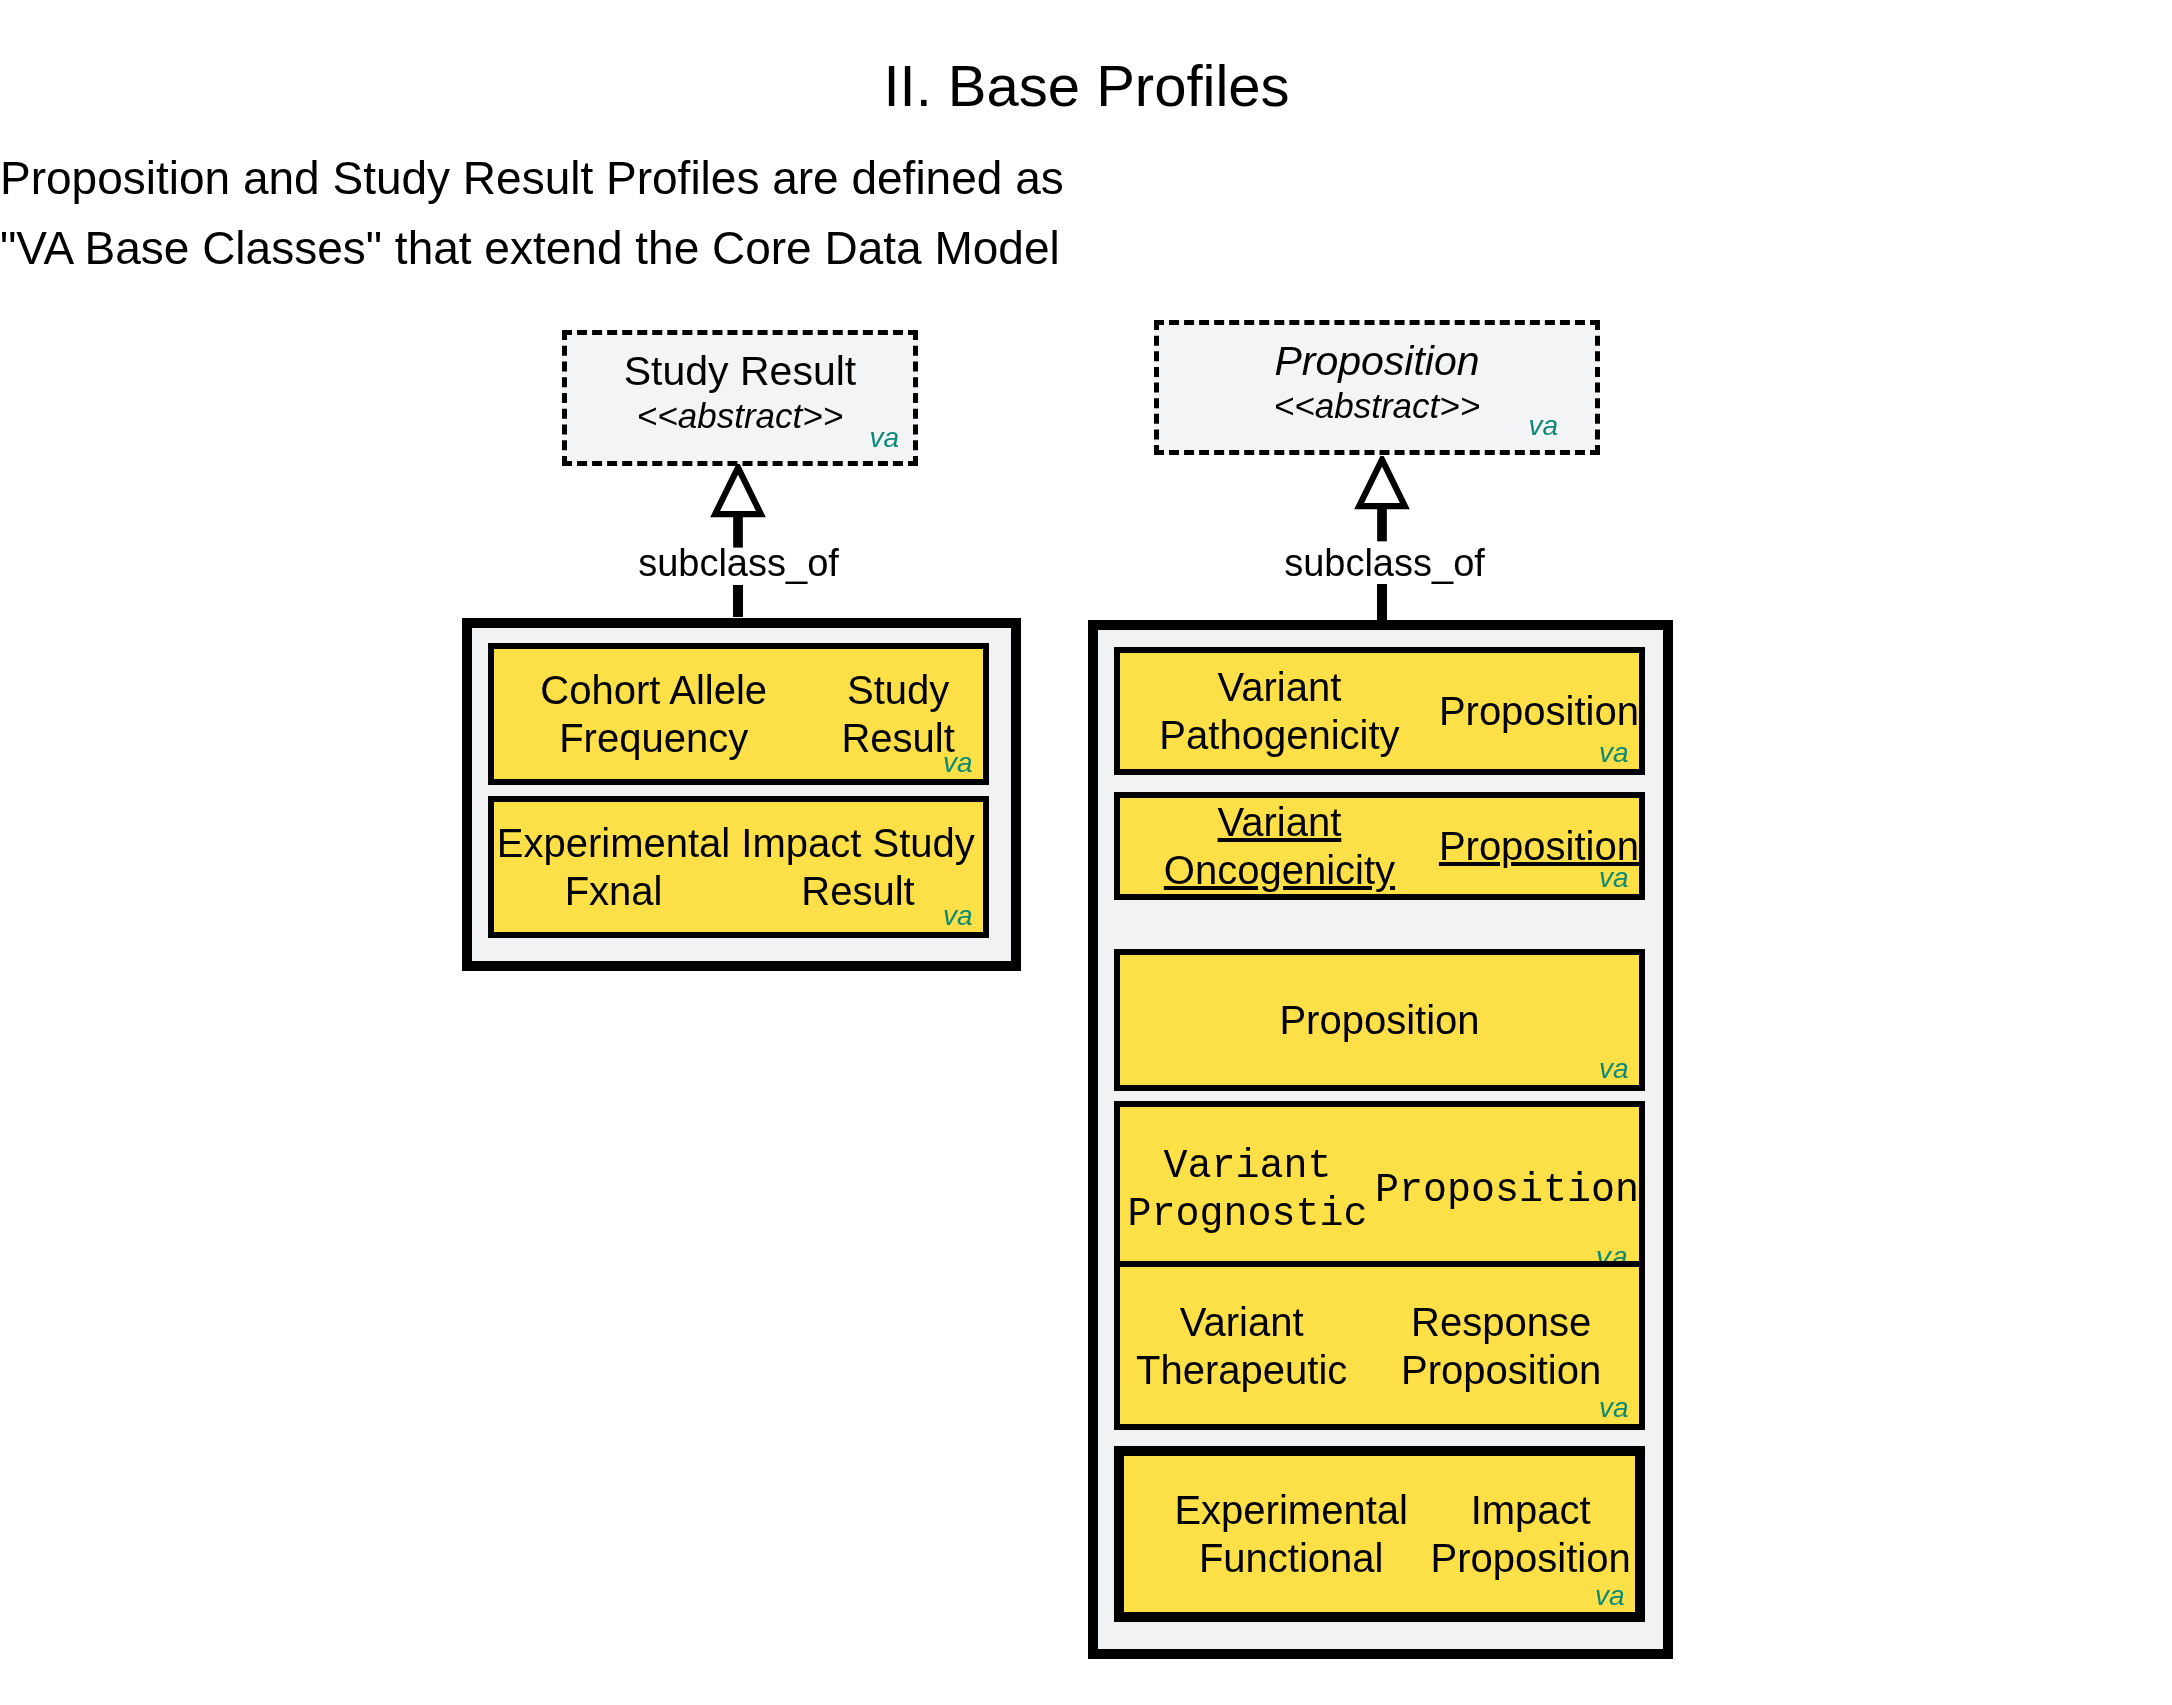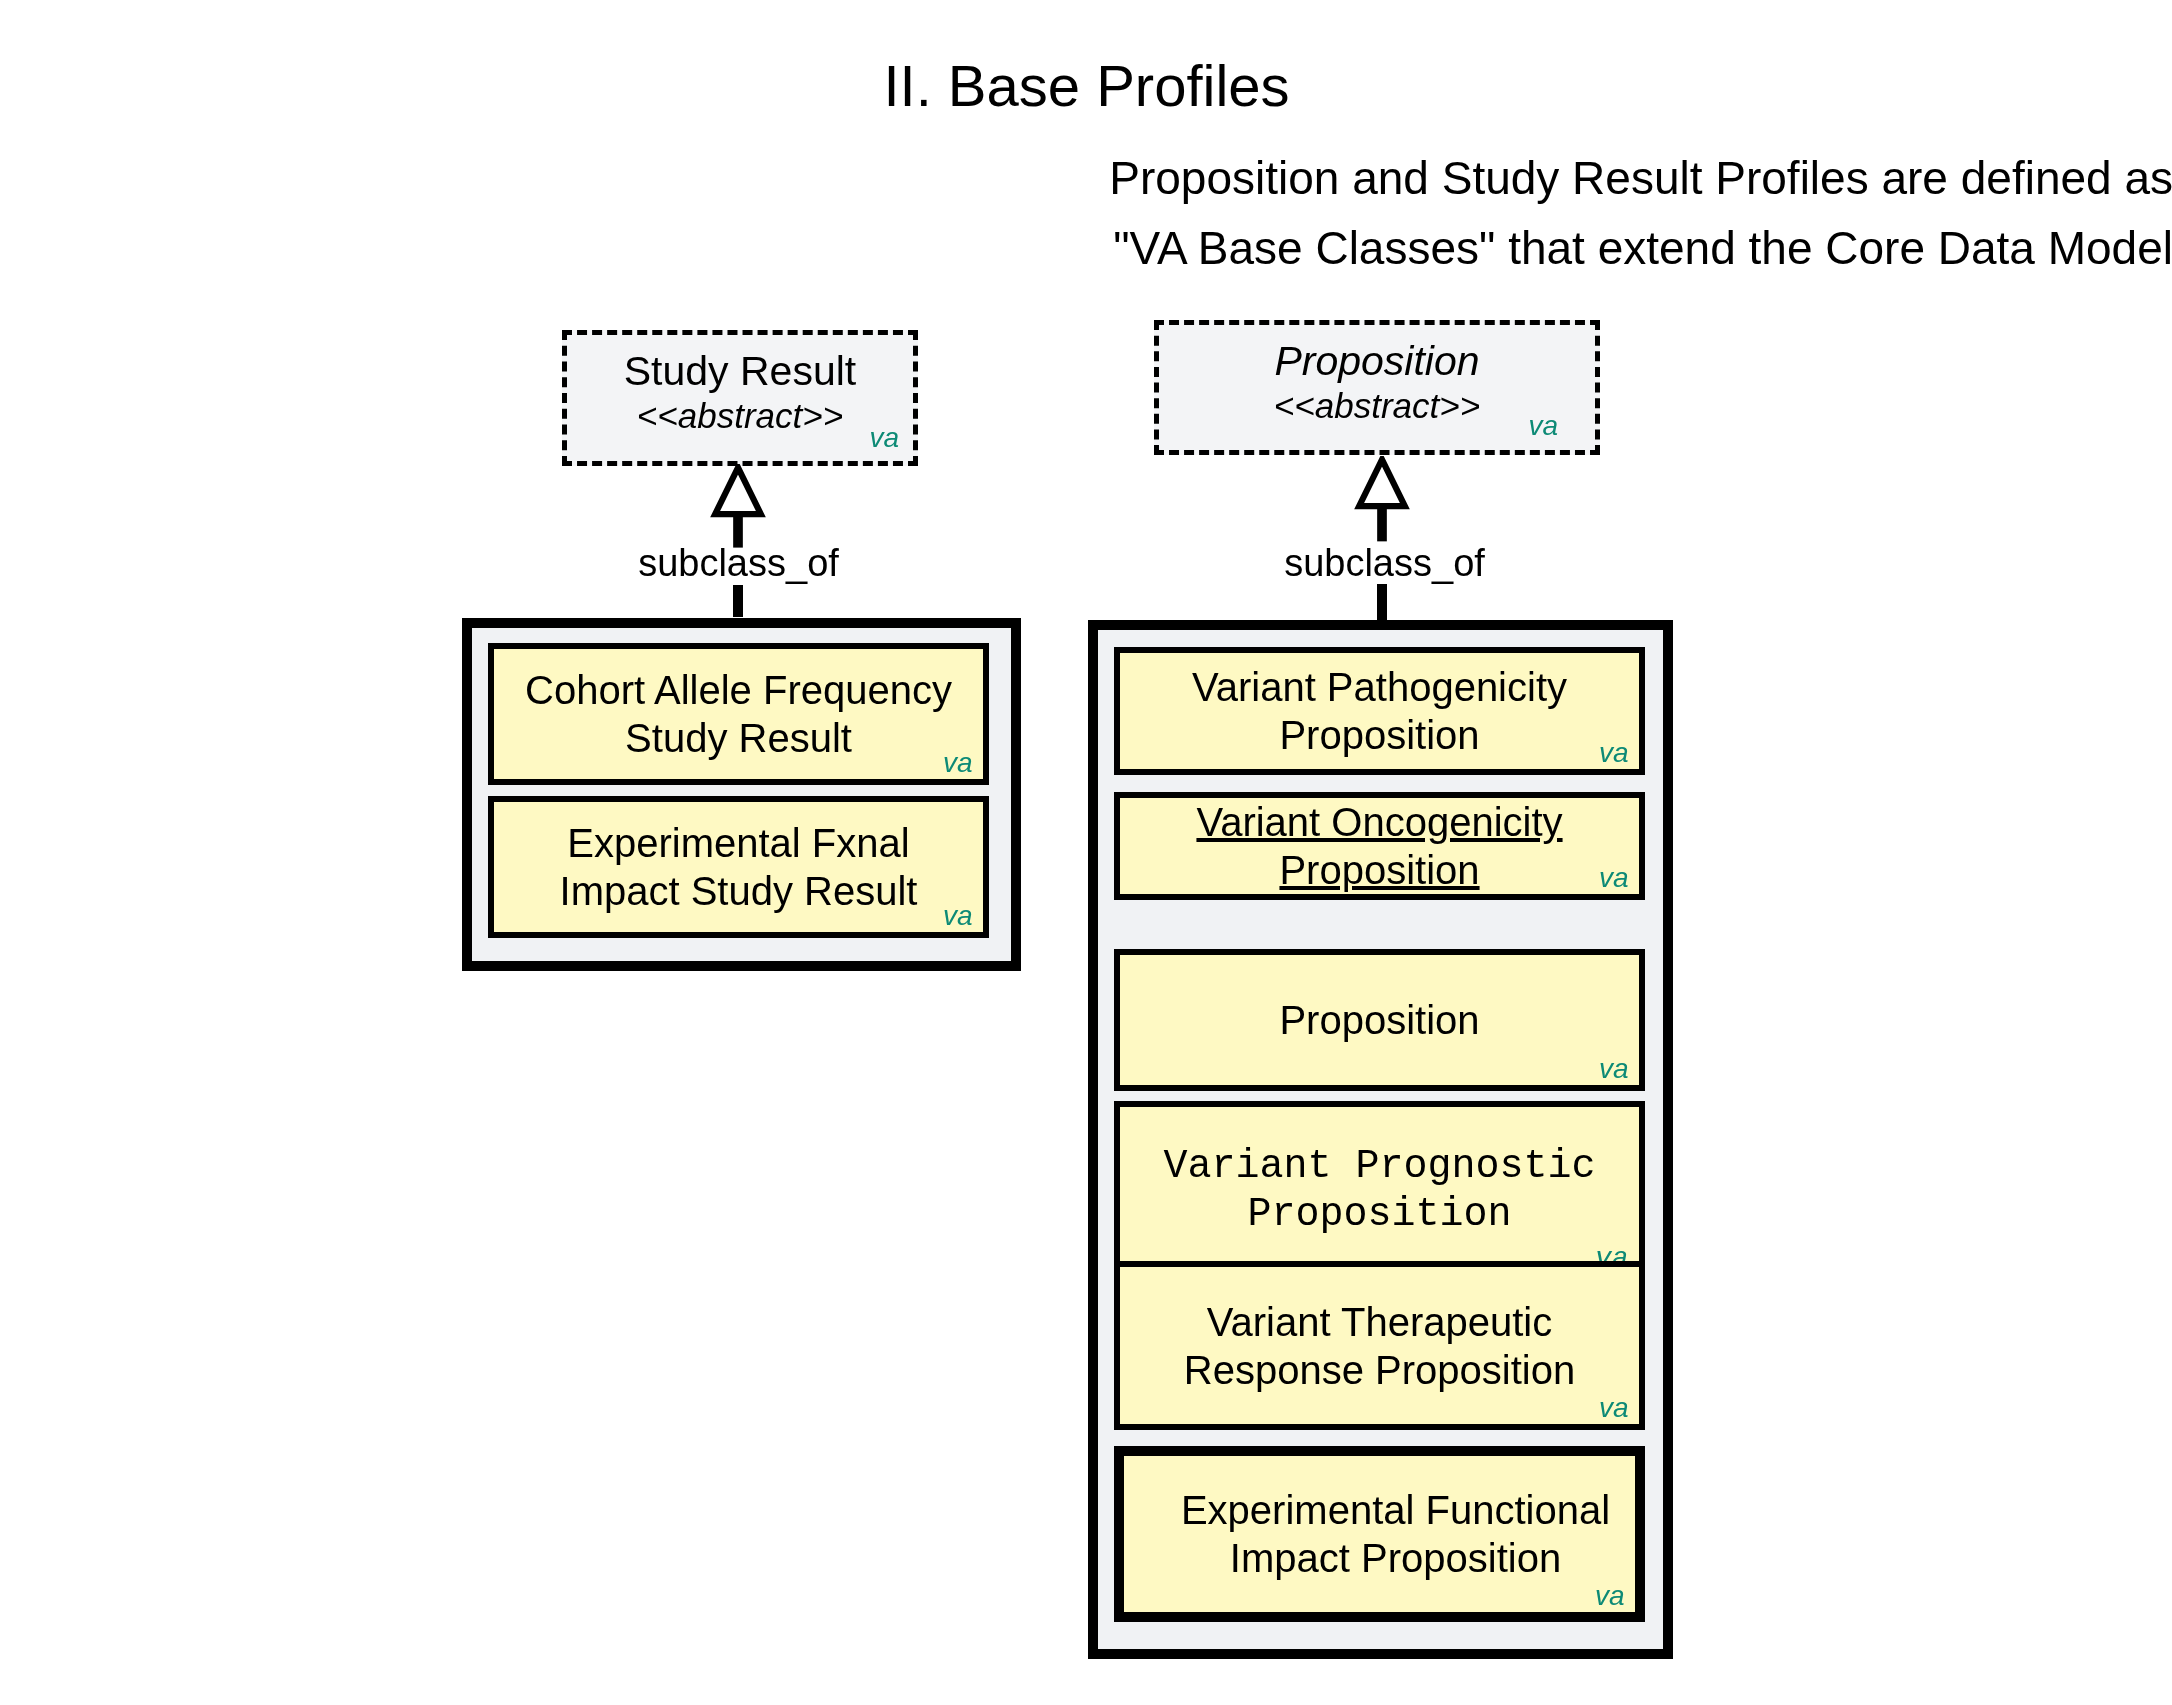--- a/index.html
+++ b/index.html
@@ -23,21 +23,21 @@
     left: 0; right: 0;
     top: 53px;
     text-align: center;
     font-size: 58px;
     line-height: 1.15;
     font-weight: 400;
   }
   .subtitle-line1, .subtitle-line2 {
     position: absolute;
     left: 0; right: 0;
-    text-align: right;
+    text-align: left;
     font-size: 46px;
     font-weight: 400;
   }
   .subtitle-line1 { top: 151px; }
   .subtitle-line2 { top: 221px; }
 
   
   .abstract-box {
     position: absolute;
     box-sizing: border-box;
@@ -94,23 +94,23 @@
     background: #f0f2f4;
   }
   .group-container.left  { left: 462px;  top: 618px; width: 559px; height: 353px; }
   .group-container.right { left: 1088px; top: 620px; width: 585px; height: 1039px; }
 
   
   .cls-box {
     position: absolute;
     box-sizing: border-box;
     border: 6.1px solid #000000;
-    background: #fef9c3;
+    background: #fde047;
     display: flex;
-    flex-direction: column;
+    flex-direction: row;
     justify-content: center;
     align-items: center;
     text-align: center;
     font-size: 40px;
     line-height: 48px;
   }
   .cls-box .va-badge { right: 10.5px; bottom: 1.8px; }
   .group-container.left  .cls-box { left: 16px; width: 501px; }
   .group-container.right .cls-box { left: 16px; width: 531px; }
 

